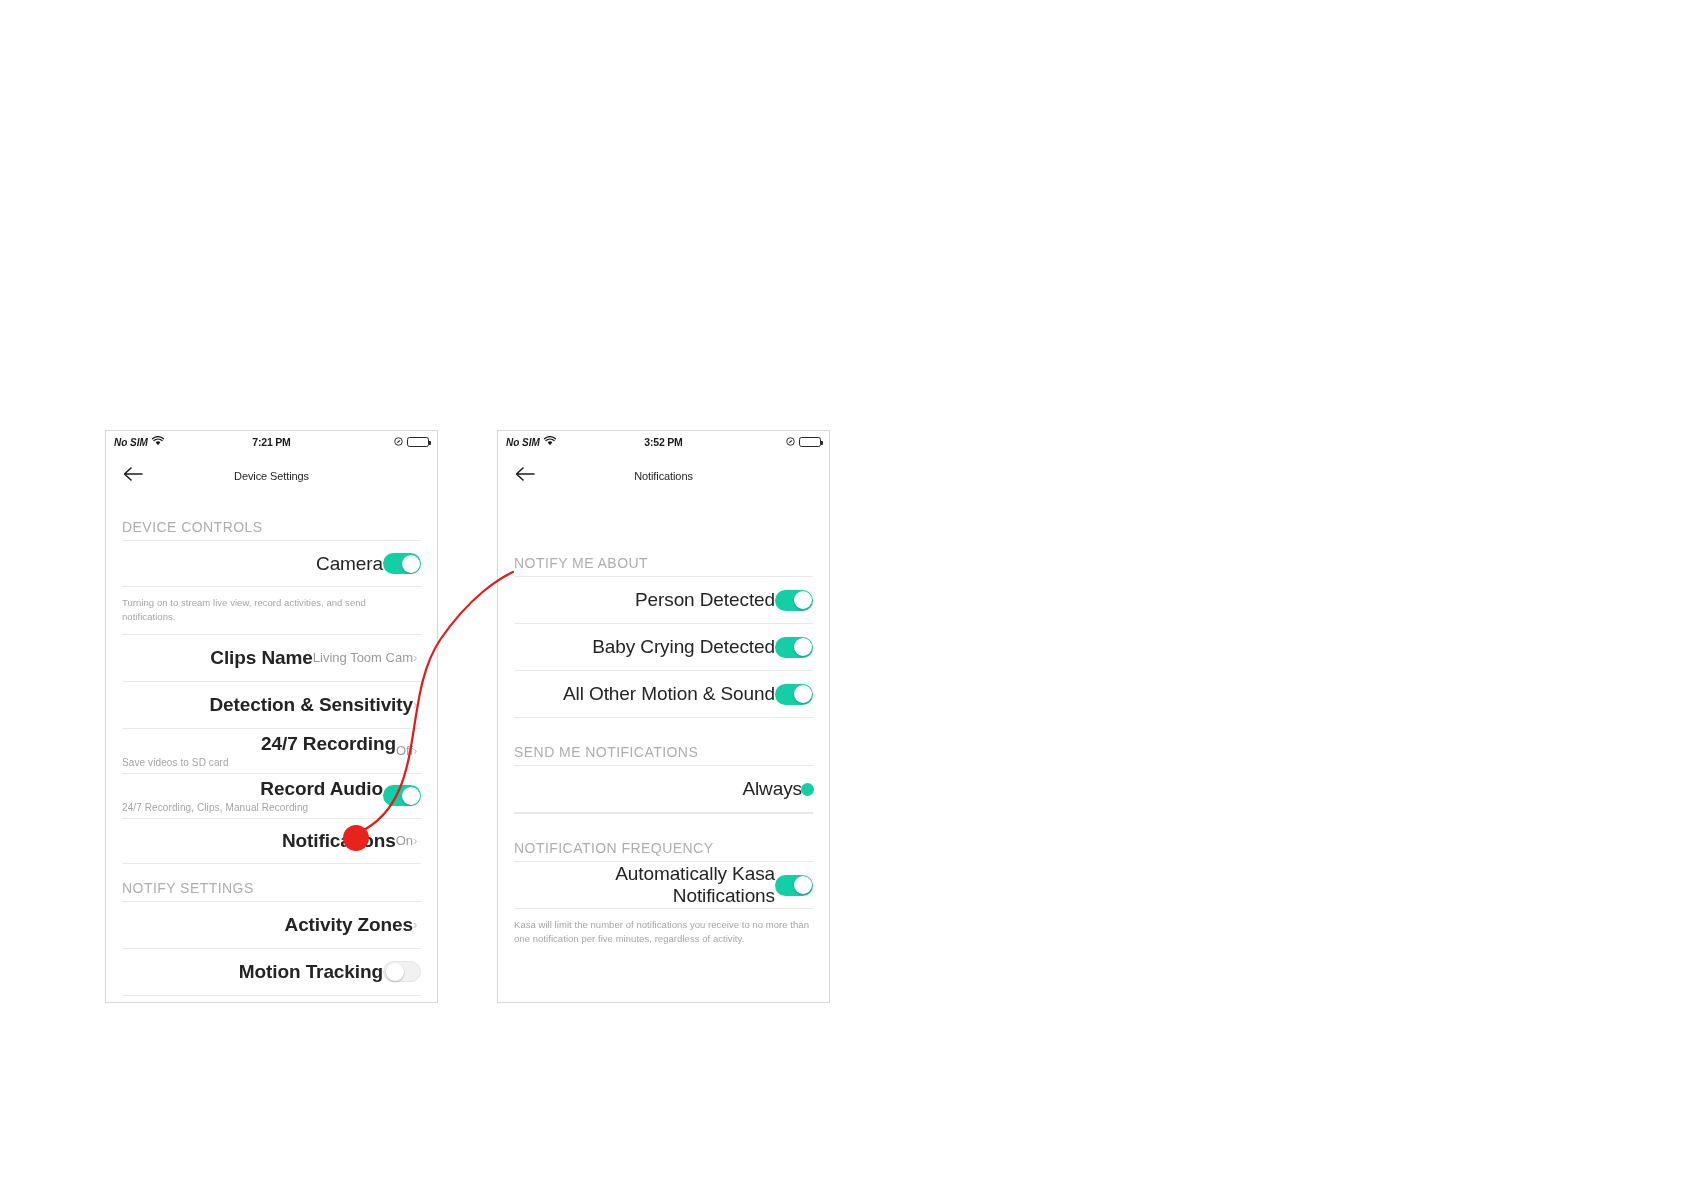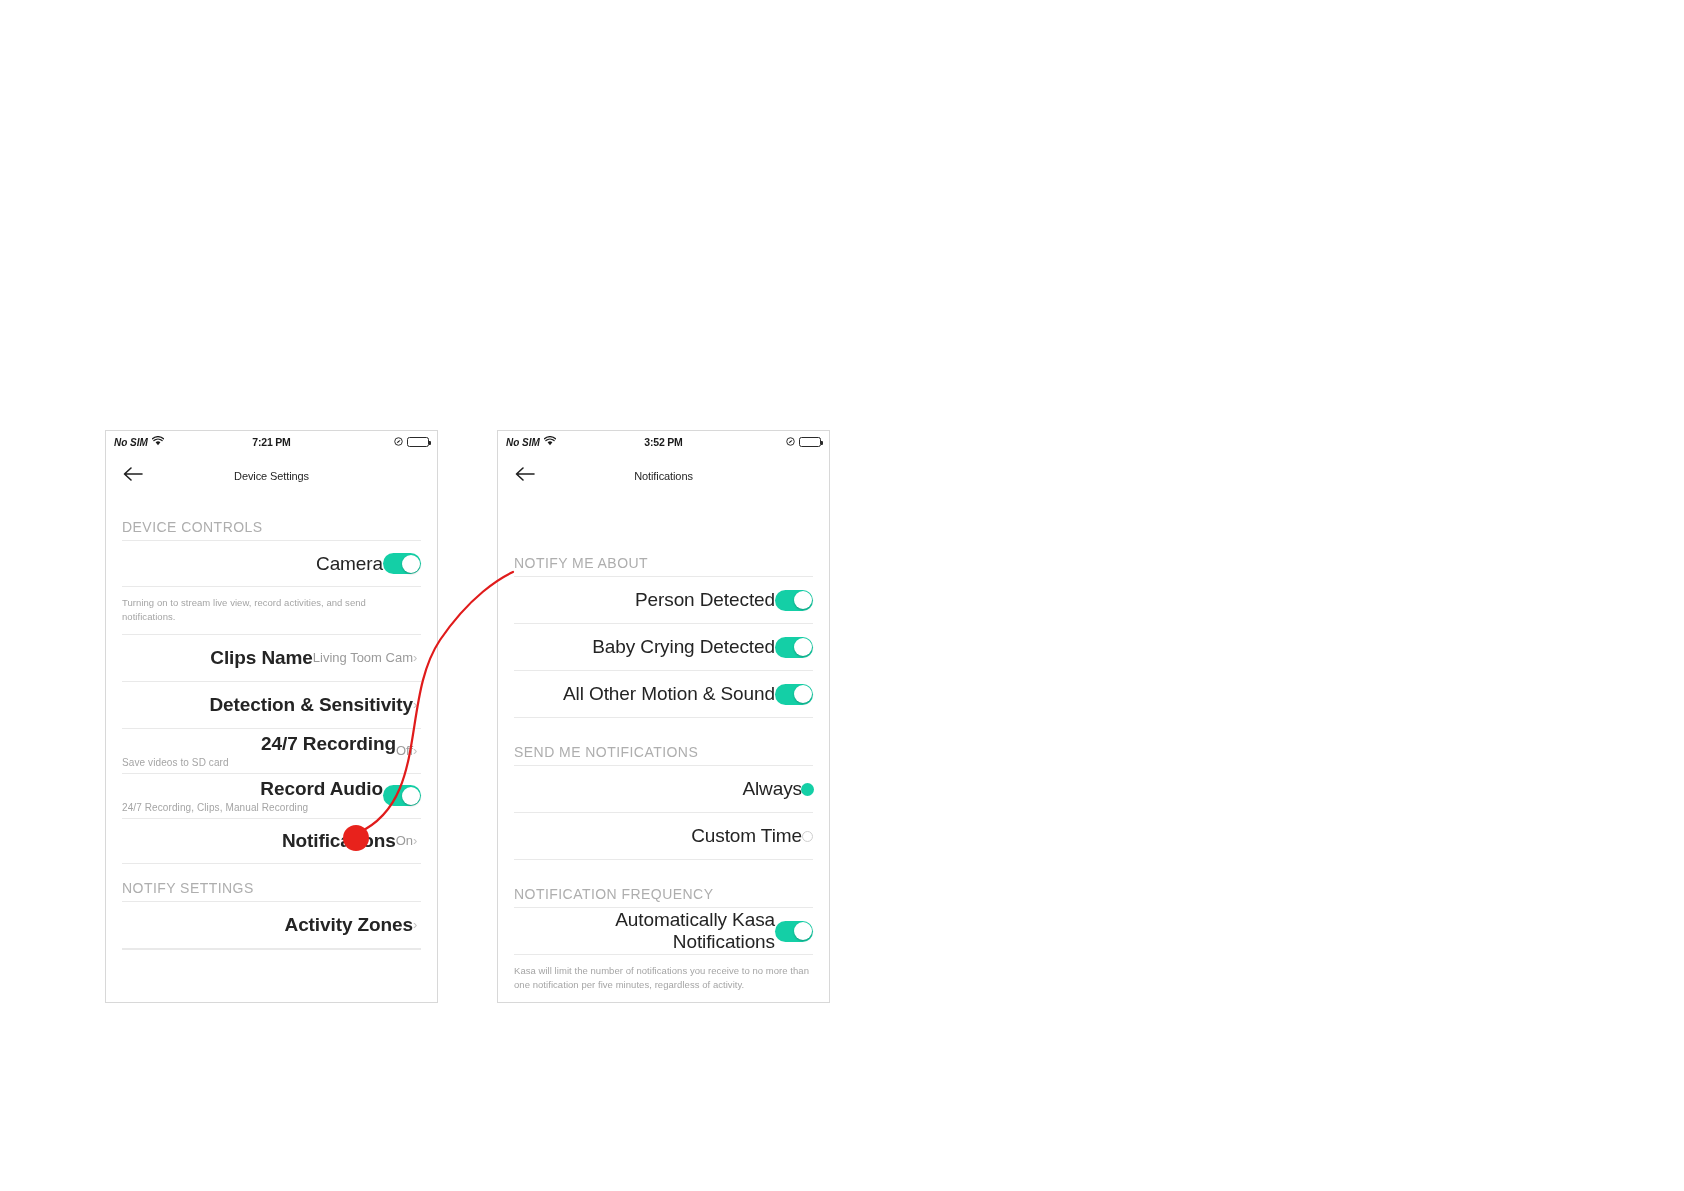--- a/index.html
+++ b/index.html
@@ -318,20 +318,28 @@
     <div class="divider"></div>
 
     <div class="row" style="min-height:46px">
       <div class="row-main">
         <div class="row-title bold">Activity Zones</div>
       </div>
       <span class="chevron">›</span>
     </div>
     <div class="divider"></div>
 
+    <div class="row" style="min-height:46px">
+      <div class="row-main">
+        <div class="row-title bold">Motion Tracking</div>
+      </div>
+      <div class="toggle off">
+          <span class="knob"></span>
+        </div>
+    </div>
     <div class="divider"></div>
 
   </div>
 
   <div class="phone" id="phone-right">
 
     <div class="status-bar">
       <div class="sb-left">
         <span>No SIM</span>
         <span class="wifi-glyph">
@@ -404,26 +412,20 @@
     <div class="divider"></div>
 
     <div class="row" style="min-height:46px">
       <div class="row-main">
         <div class="row-title">Always</div>
       </div>
       <div class="radio selected"></div>
     </div>
     <div class="divider"></div>
 
-    <div class="row" style="min-height:46px">
-      <div class="row-main">
-        <div class="row-title">Custom Time</div>
-      </div>
-      <div class="radio unselected"></div>
-    </div>
     <div class="divider"></div>
 
     <div class="spacer" style="height:26px"></div>
 
     <div class="section-header">NOTIFICATION FREQUENCY</div>
     <div class="divider"></div>
 
     <div class="row" style="min-height:46px">
       <div class="row-main">
         <div class="row-title">Automatically Kasa Notifications</div>

